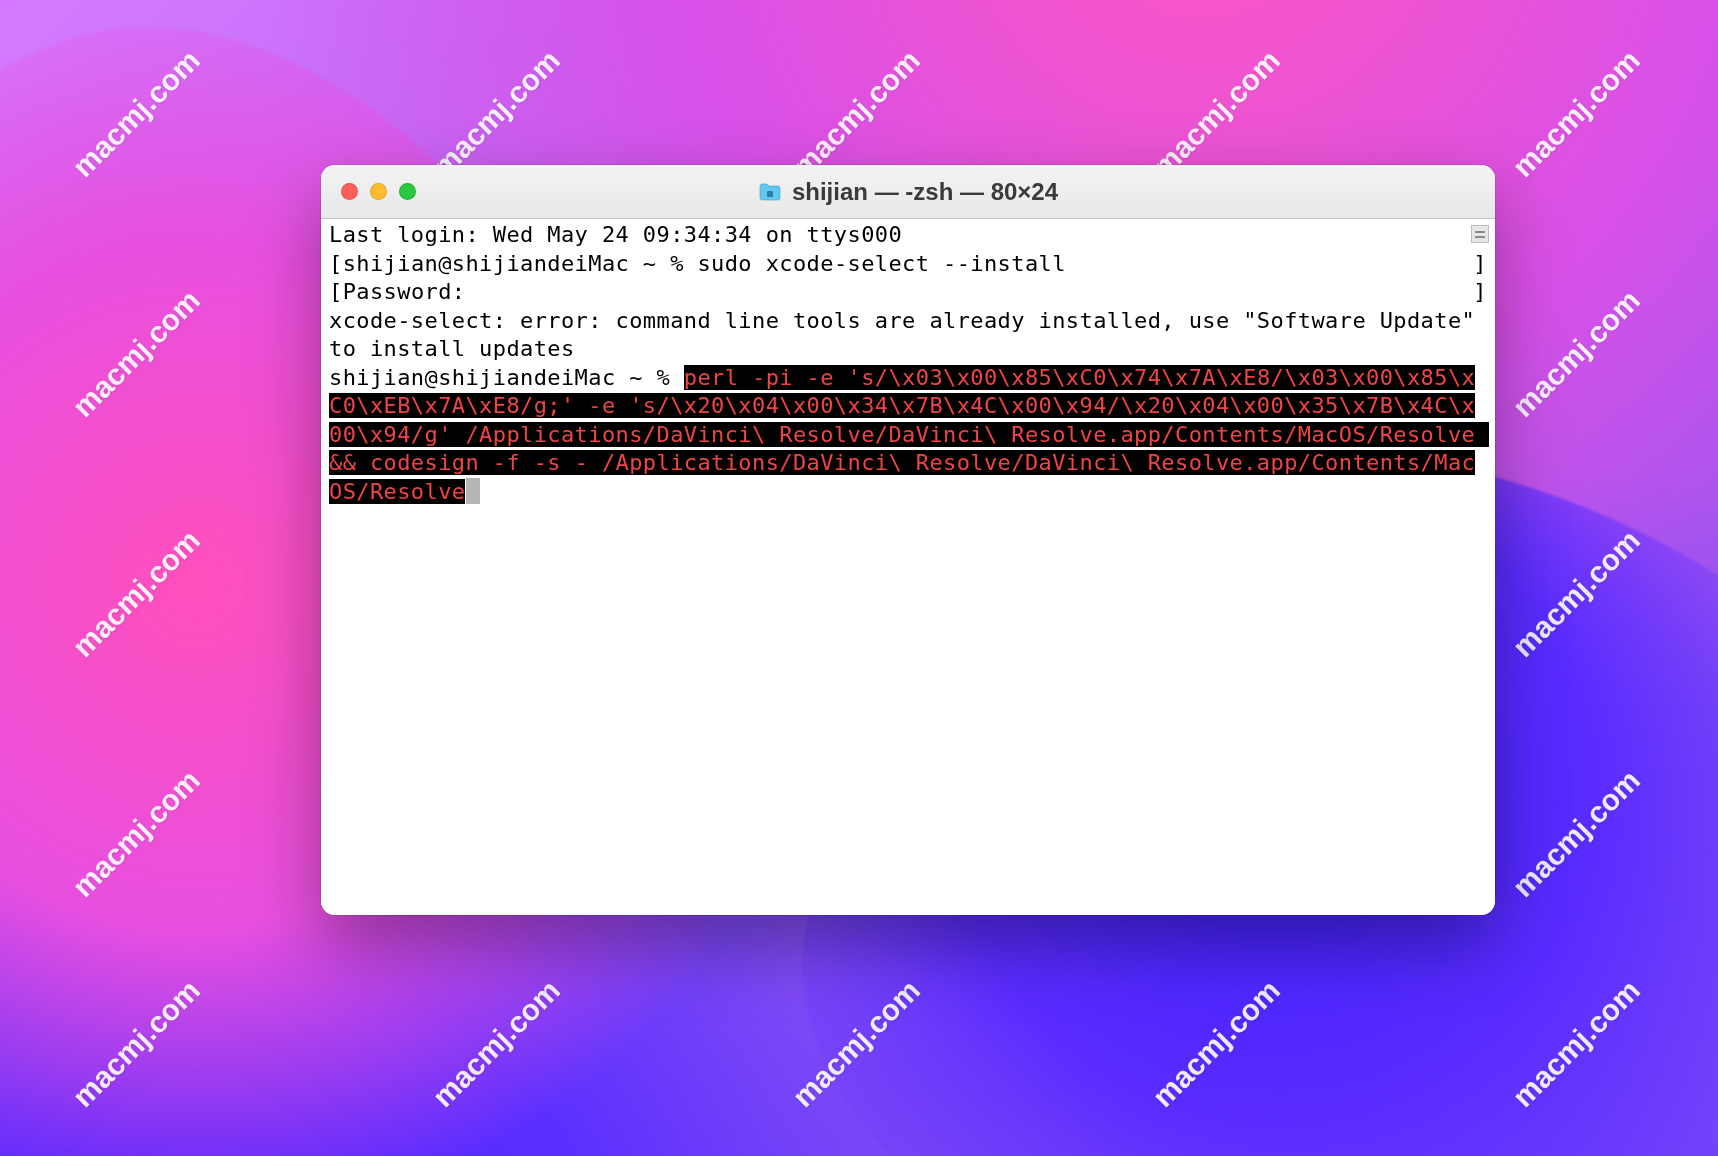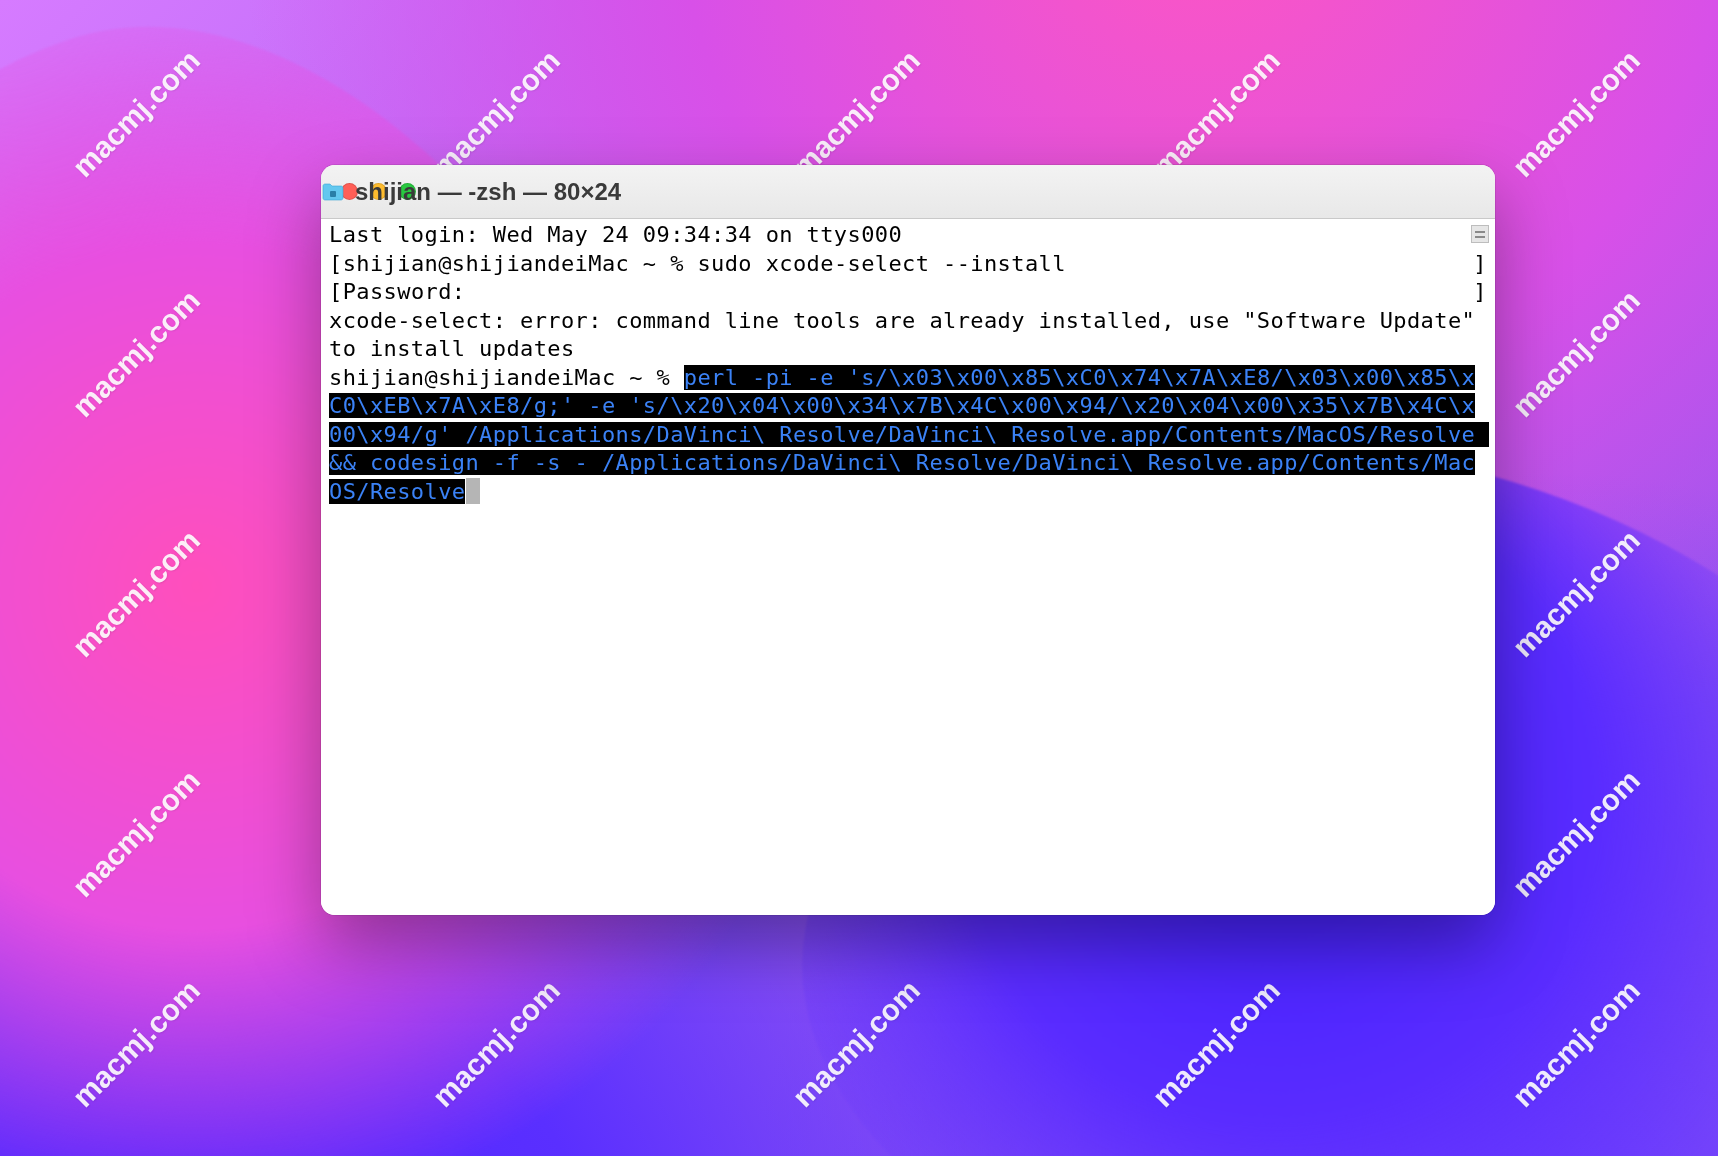--- a/index.html
+++ b/index.html
@@ -62,21 +62,21 @@
     display: flex; align-items: center;
     position: relative;
   }
   .traffic-lights { display: flex; gap: 12px; margin-left: 20px; }
   .tl { width: 17px; height: 17px; border-radius: 50%; border: 1px solid rgba(0,0,0,0.12); }
   .tl.close   { background: #ff5f57; }
   .tl.min     { background: #febc2e; }
   .tl.max     { background: #28c840; }
   .title-wrap {
     position: absolute; left: 0; right: 0;
-    display: flex; align-items: center; gap: 10px;
+    display: flex; justify-content: center; align-items: center; gap: 10px;
     pointer-events: none;
   }
   .title-text { font-size: 24px; font-weight: 700; color: #3a3a3a; }
   .folder-icon { width: 24px; height: 20px; display: inline-block; }
 
   .terminal-body {
     flex: 1;
     background: #ffffff;
     position: relative;
     font-family: "SF Mono", Menlo, Monaco, Consolas, monospace;
@@ -99,21 +99,21 @@
   .scrollbar::after  { top: 10px; }
 
   .term-pre {
     white-space: pre-wrap;
     word-break: break-all;
     padding: 0 8px;
     letter-spacing: 0.4px;
   }
   .prompt-line { display: block; }
   .bracket { color: #000; }
-  .sel { background: #000; color: #3b82f6; }
+  .sel { background: #000; color: #ef4444; }
   .cursor-blk {
     display: inline-block; width: 14px; height: 26px;
     background: #b5b5b5; vertical-align: text-bottom; margin-left: 1px;
   }
 </style>
 </head>
 <body>
 
 <div class="wallpaper">
   <div class="swirl1"></div>

